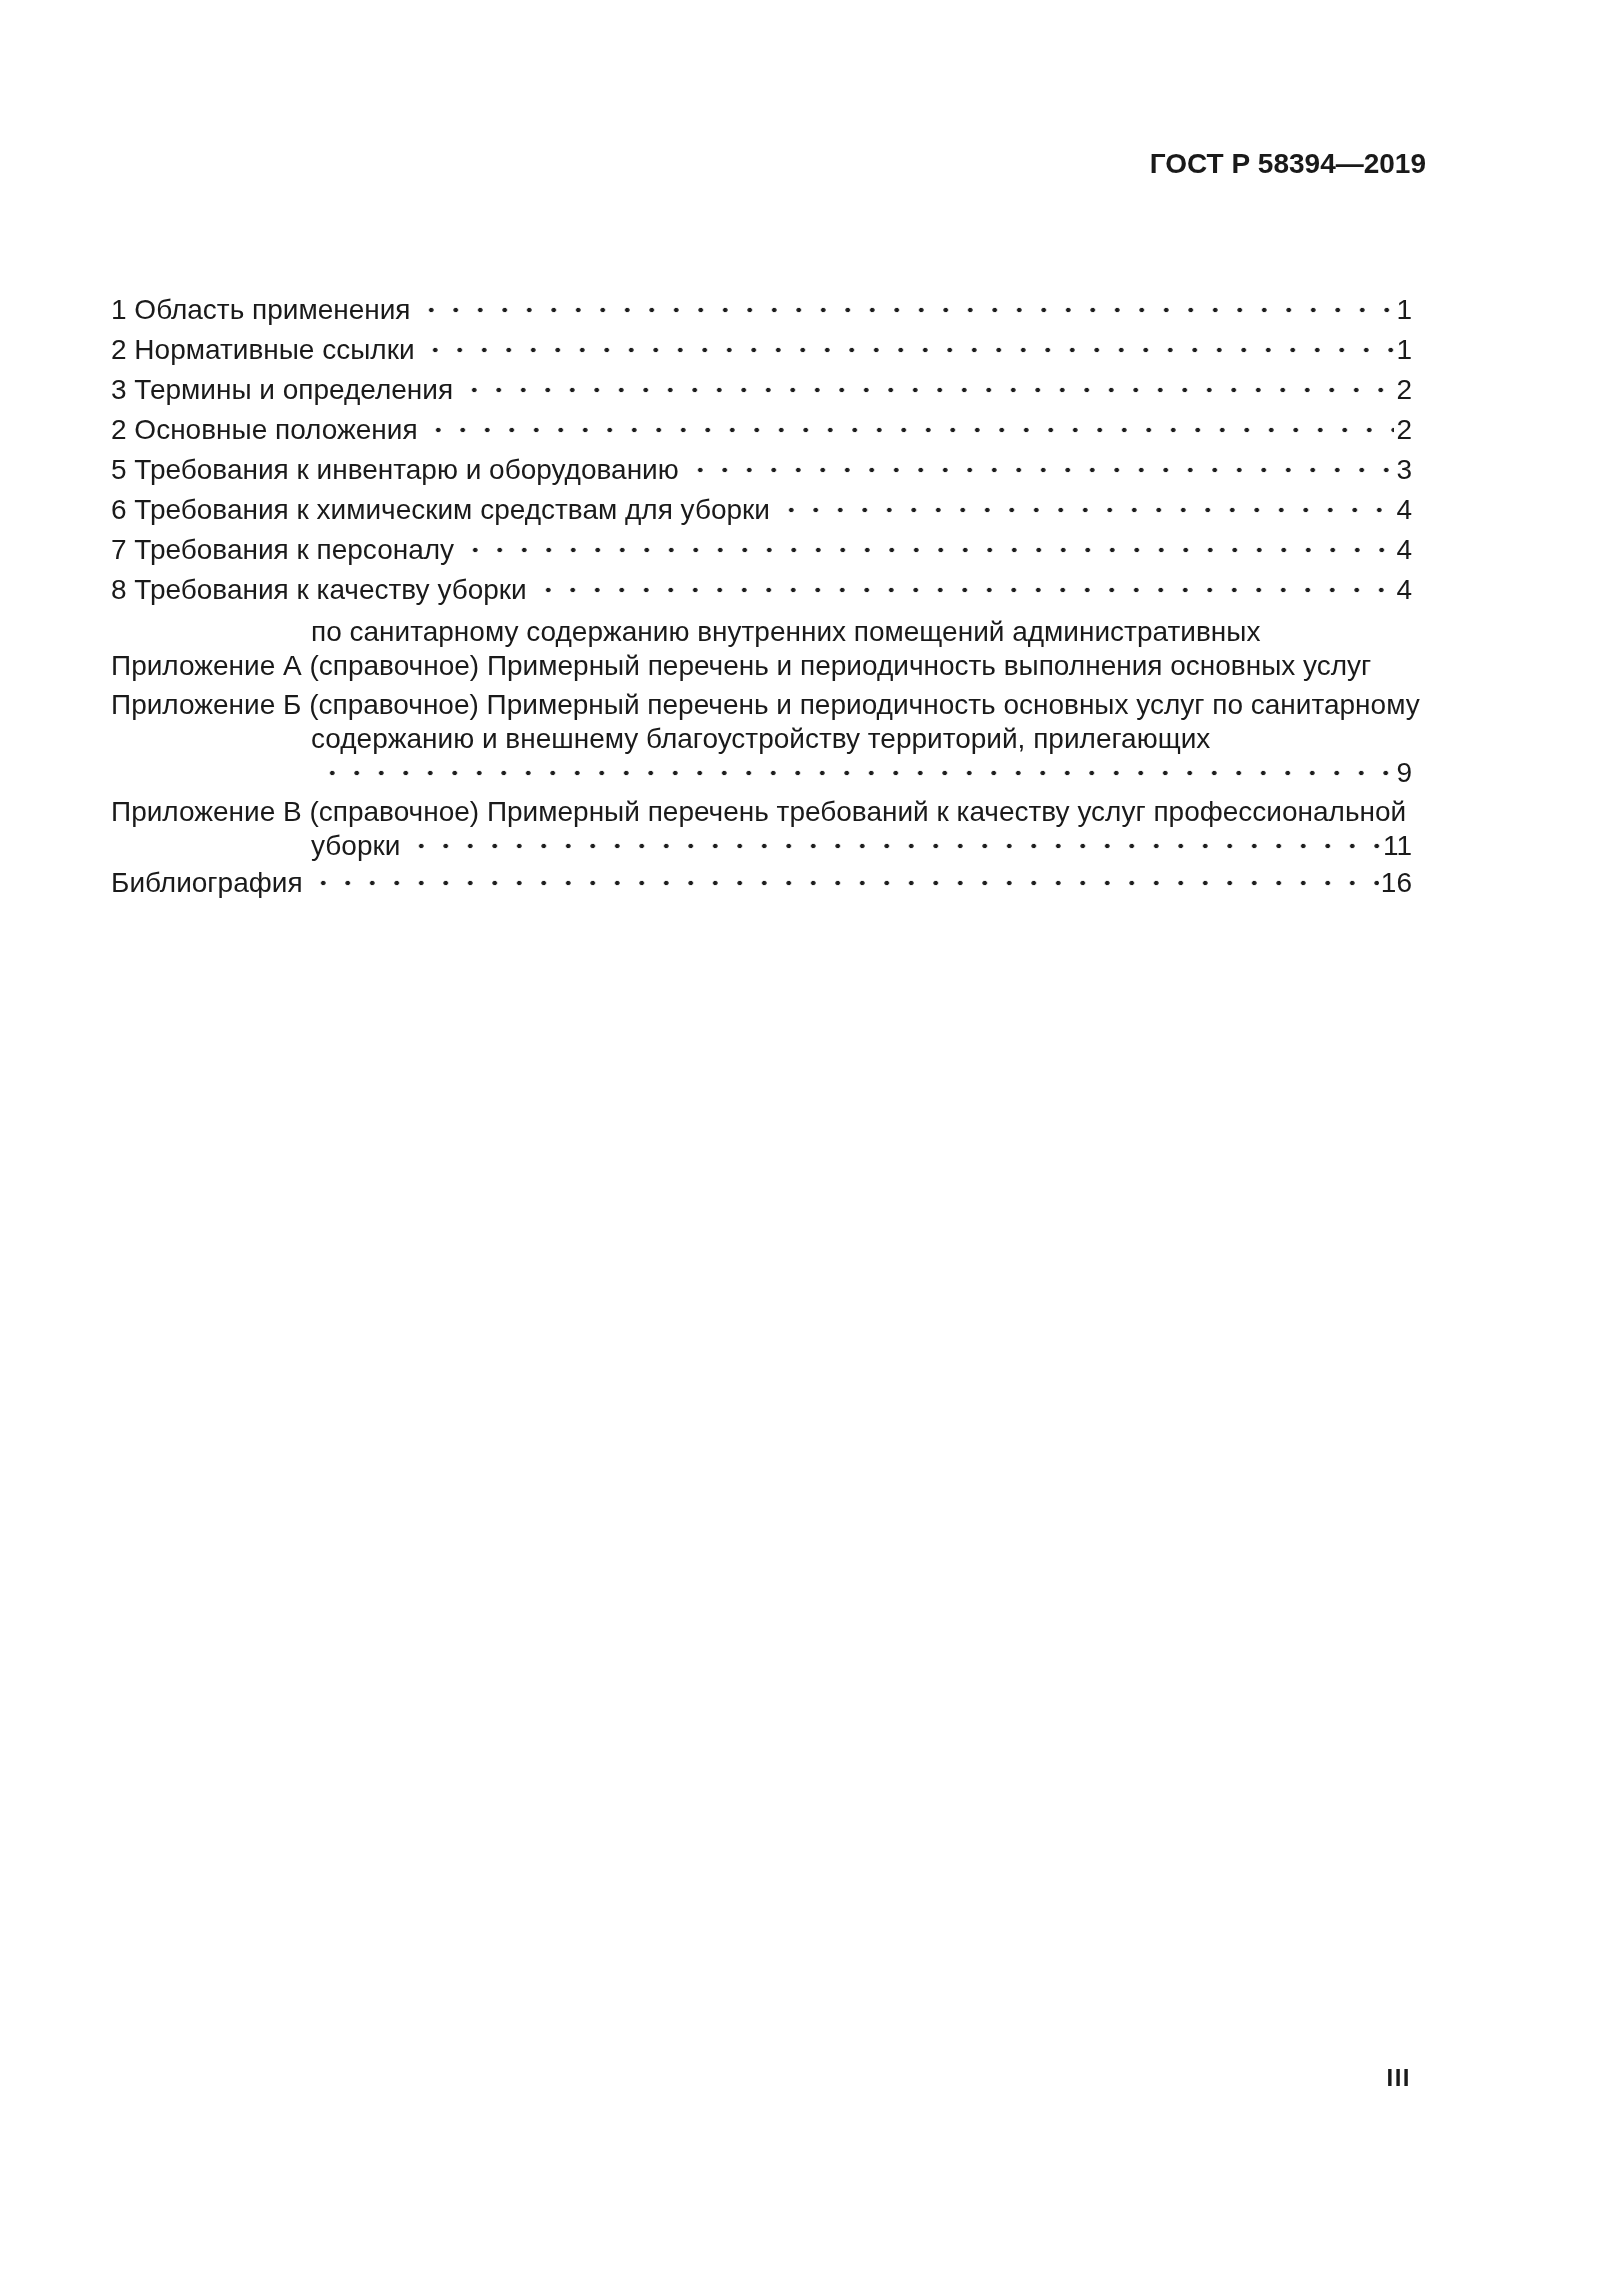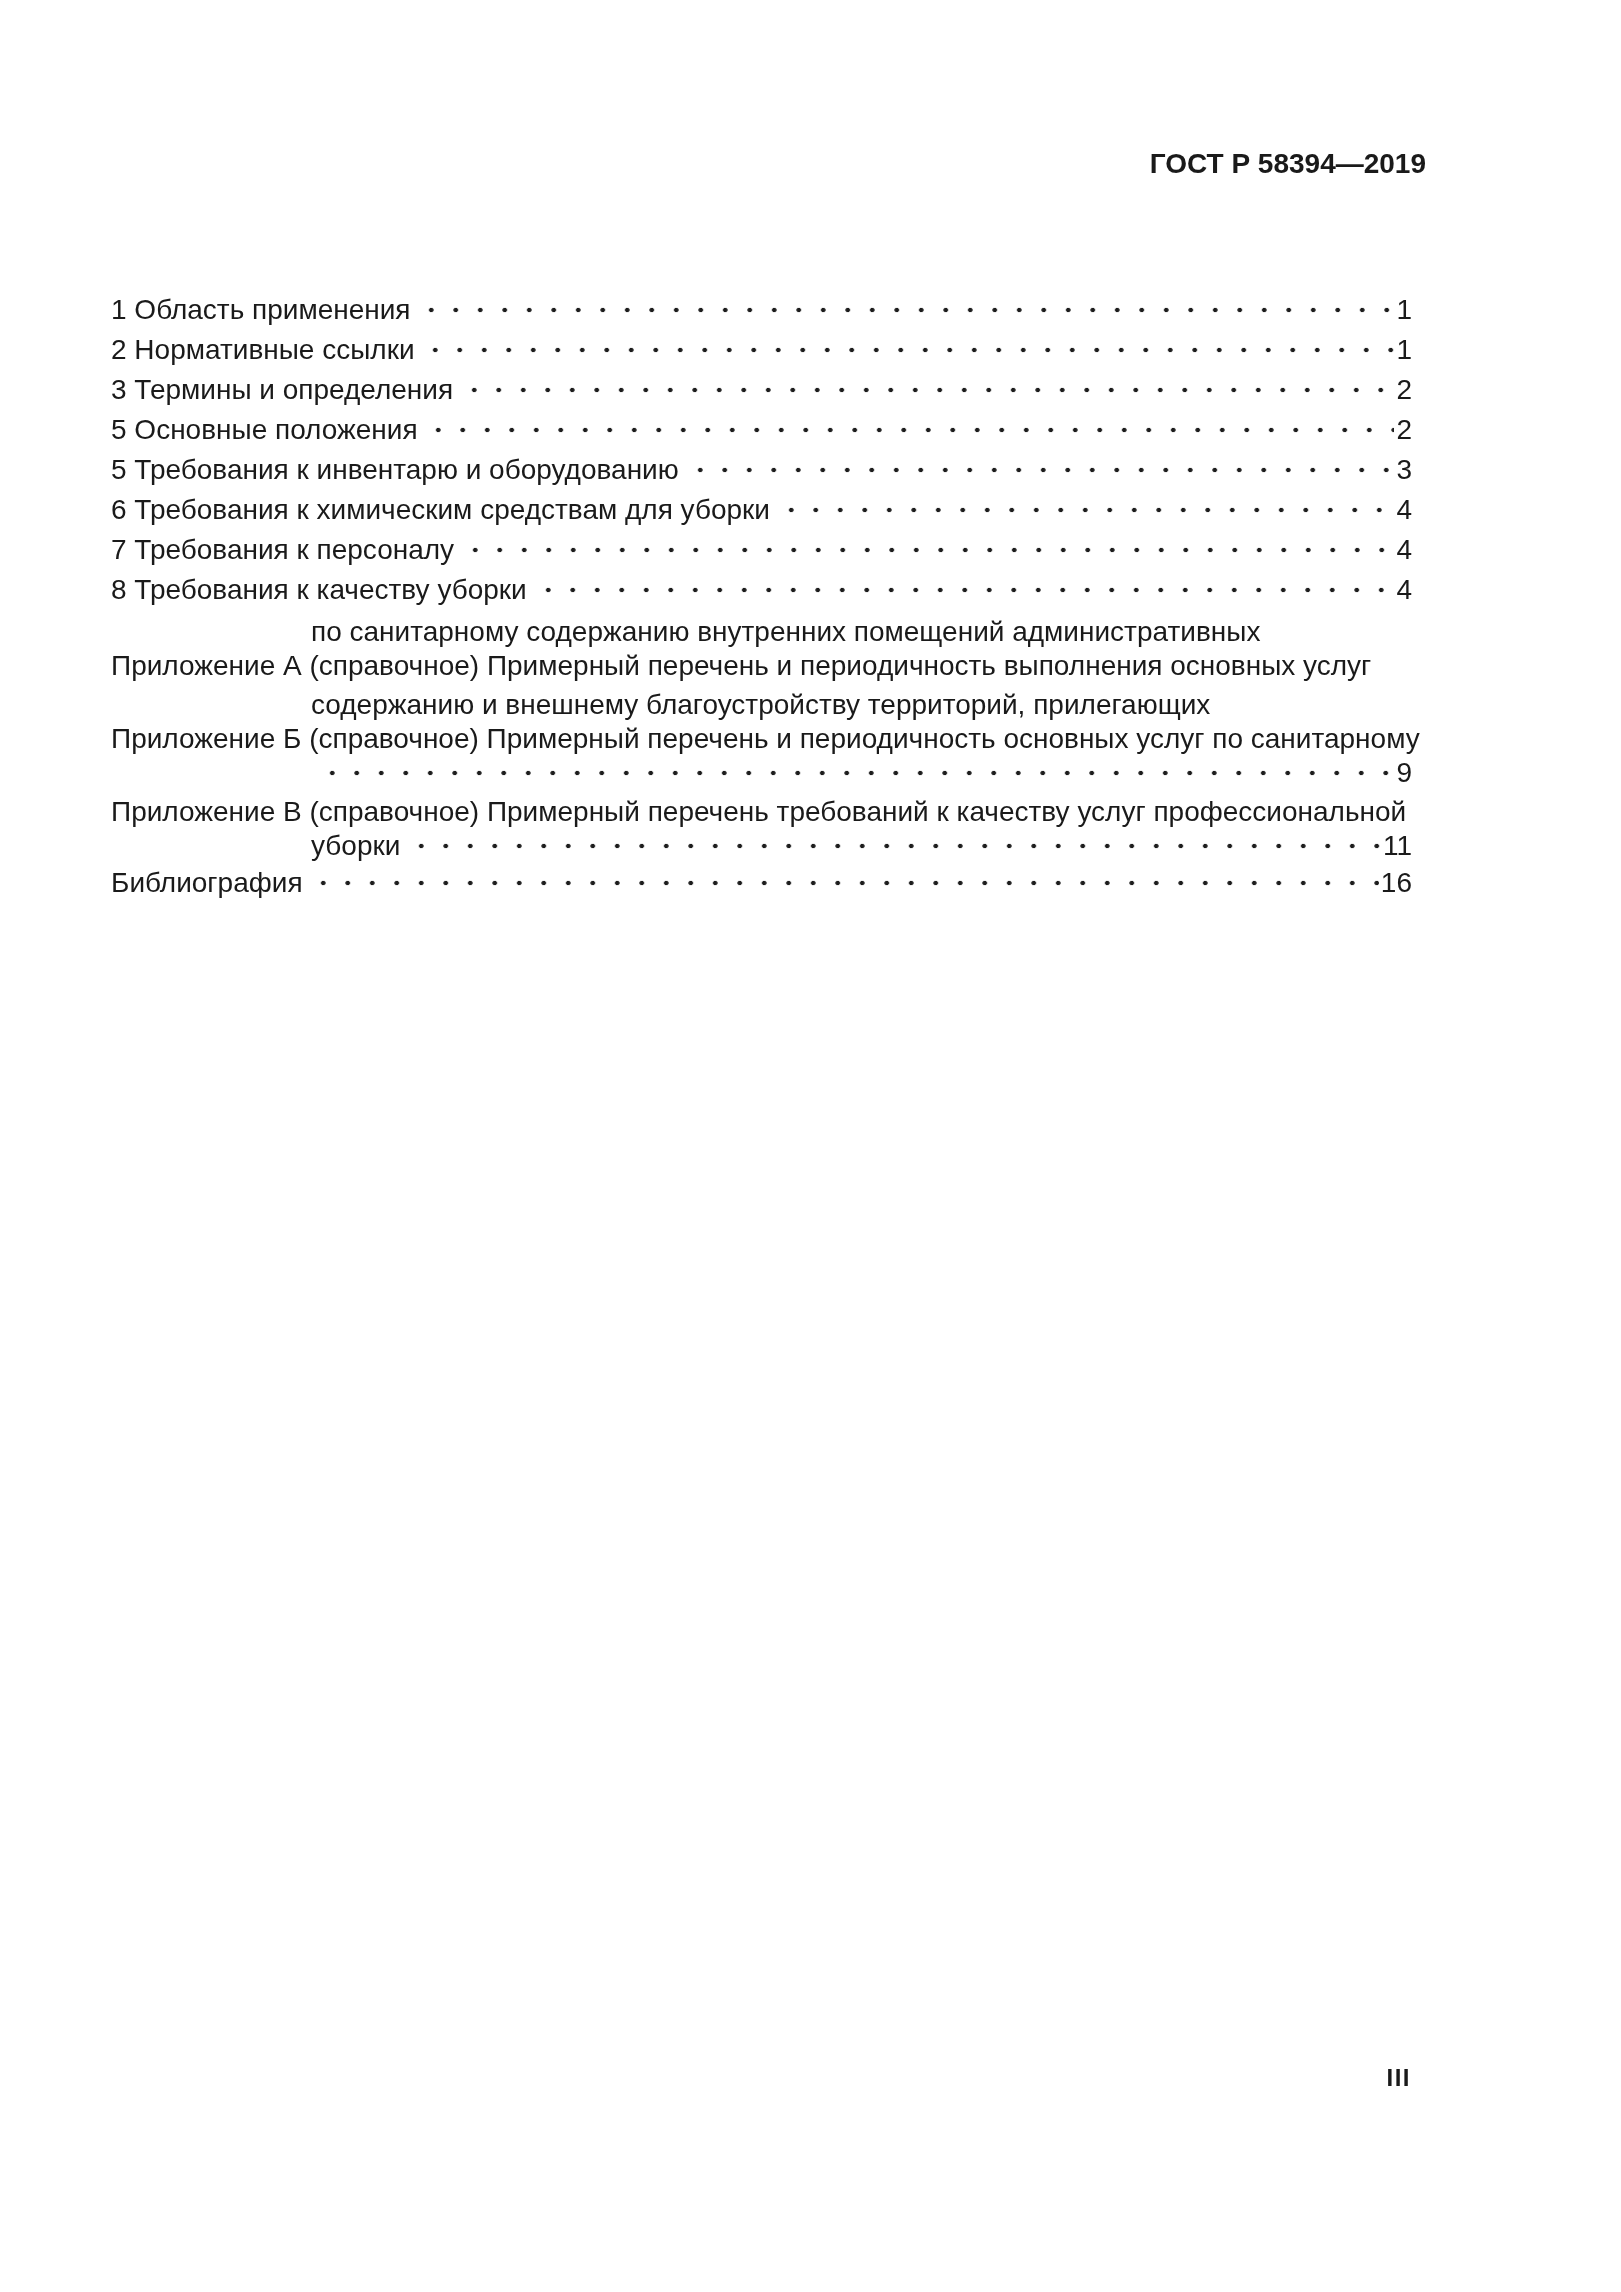--- a/index.html
+++ b/index.html
@@ -98,21 +98,21 @@
       </div>
       <div class="toc-entry">
         <div class="toc-line last">
           <span class="toc-text">3 Термины и определения</span>
           <span class="leader"></span>
           <span class="page-num">2</span>
         </div>
       </div>
       <div class="toc-entry">
         <div class="toc-line last">
-          <span class="toc-text">5 Основные положения</span>
+          <span class="toc-text">2 Основные положения</span>
           <span class="leader"></span>
           <span class="page-num">2</span>
         </div>
       </div>
       <div class="toc-entry">
         <div class="toc-line last">
           <span class="toc-text">5 Требования к инвентарю и оборудованию</span>
           <span class="leader"></span>
           <span class="page-num">3</span>
         </div>
@@ -136,22 +136,22 @@
           <span class="toc-text">8 Требования к качеству уборки</span>
           <span class="leader"></span>
           <span class="page-num">4</span>
         </div>
       </div>
       <div class="toc-entry entry-appendix">
         <div class="toc-line cont"><span class="toc-text">по санитарному содержанию внутренних помещений административных</span></div>
         <div class="toc-line"><span class="toc-text">Приложение А (справочное) Примерный перечень и периодичность выполнения основных услуг</span></div>
       </div>
       <div class="toc-entry entry-appendix">
+        <div class="toc-line"><span class="toc-text">Приложение Б (справочное) Примерный перечень и периодичность основных услуг по санитарному</span></div>
         <div class="toc-line cont"><span class="toc-text">содержанию и внешнему благоустройству территорий, прилегающих</span></div>
-        <div class="toc-line"><span class="toc-text">Приложение Б (справочное) Примерный перечень и периодичность основных услуг по санитарному</span></div>
         <div class="toc-line cont last">
           <span class="leader"></span>
           <span class="page-num">9</span>
         </div>
       </div>
       <div class="toc-entry entry-appendix">
         <div class="toc-line"><span class="toc-text">Приложение В (справочное) Примерный перечень требований к качеству услуг профессиональной</span></div>
         <div class="toc-line cont last">
           <span class="toc-text">уборки</span>
           <span class="leader"></span>

